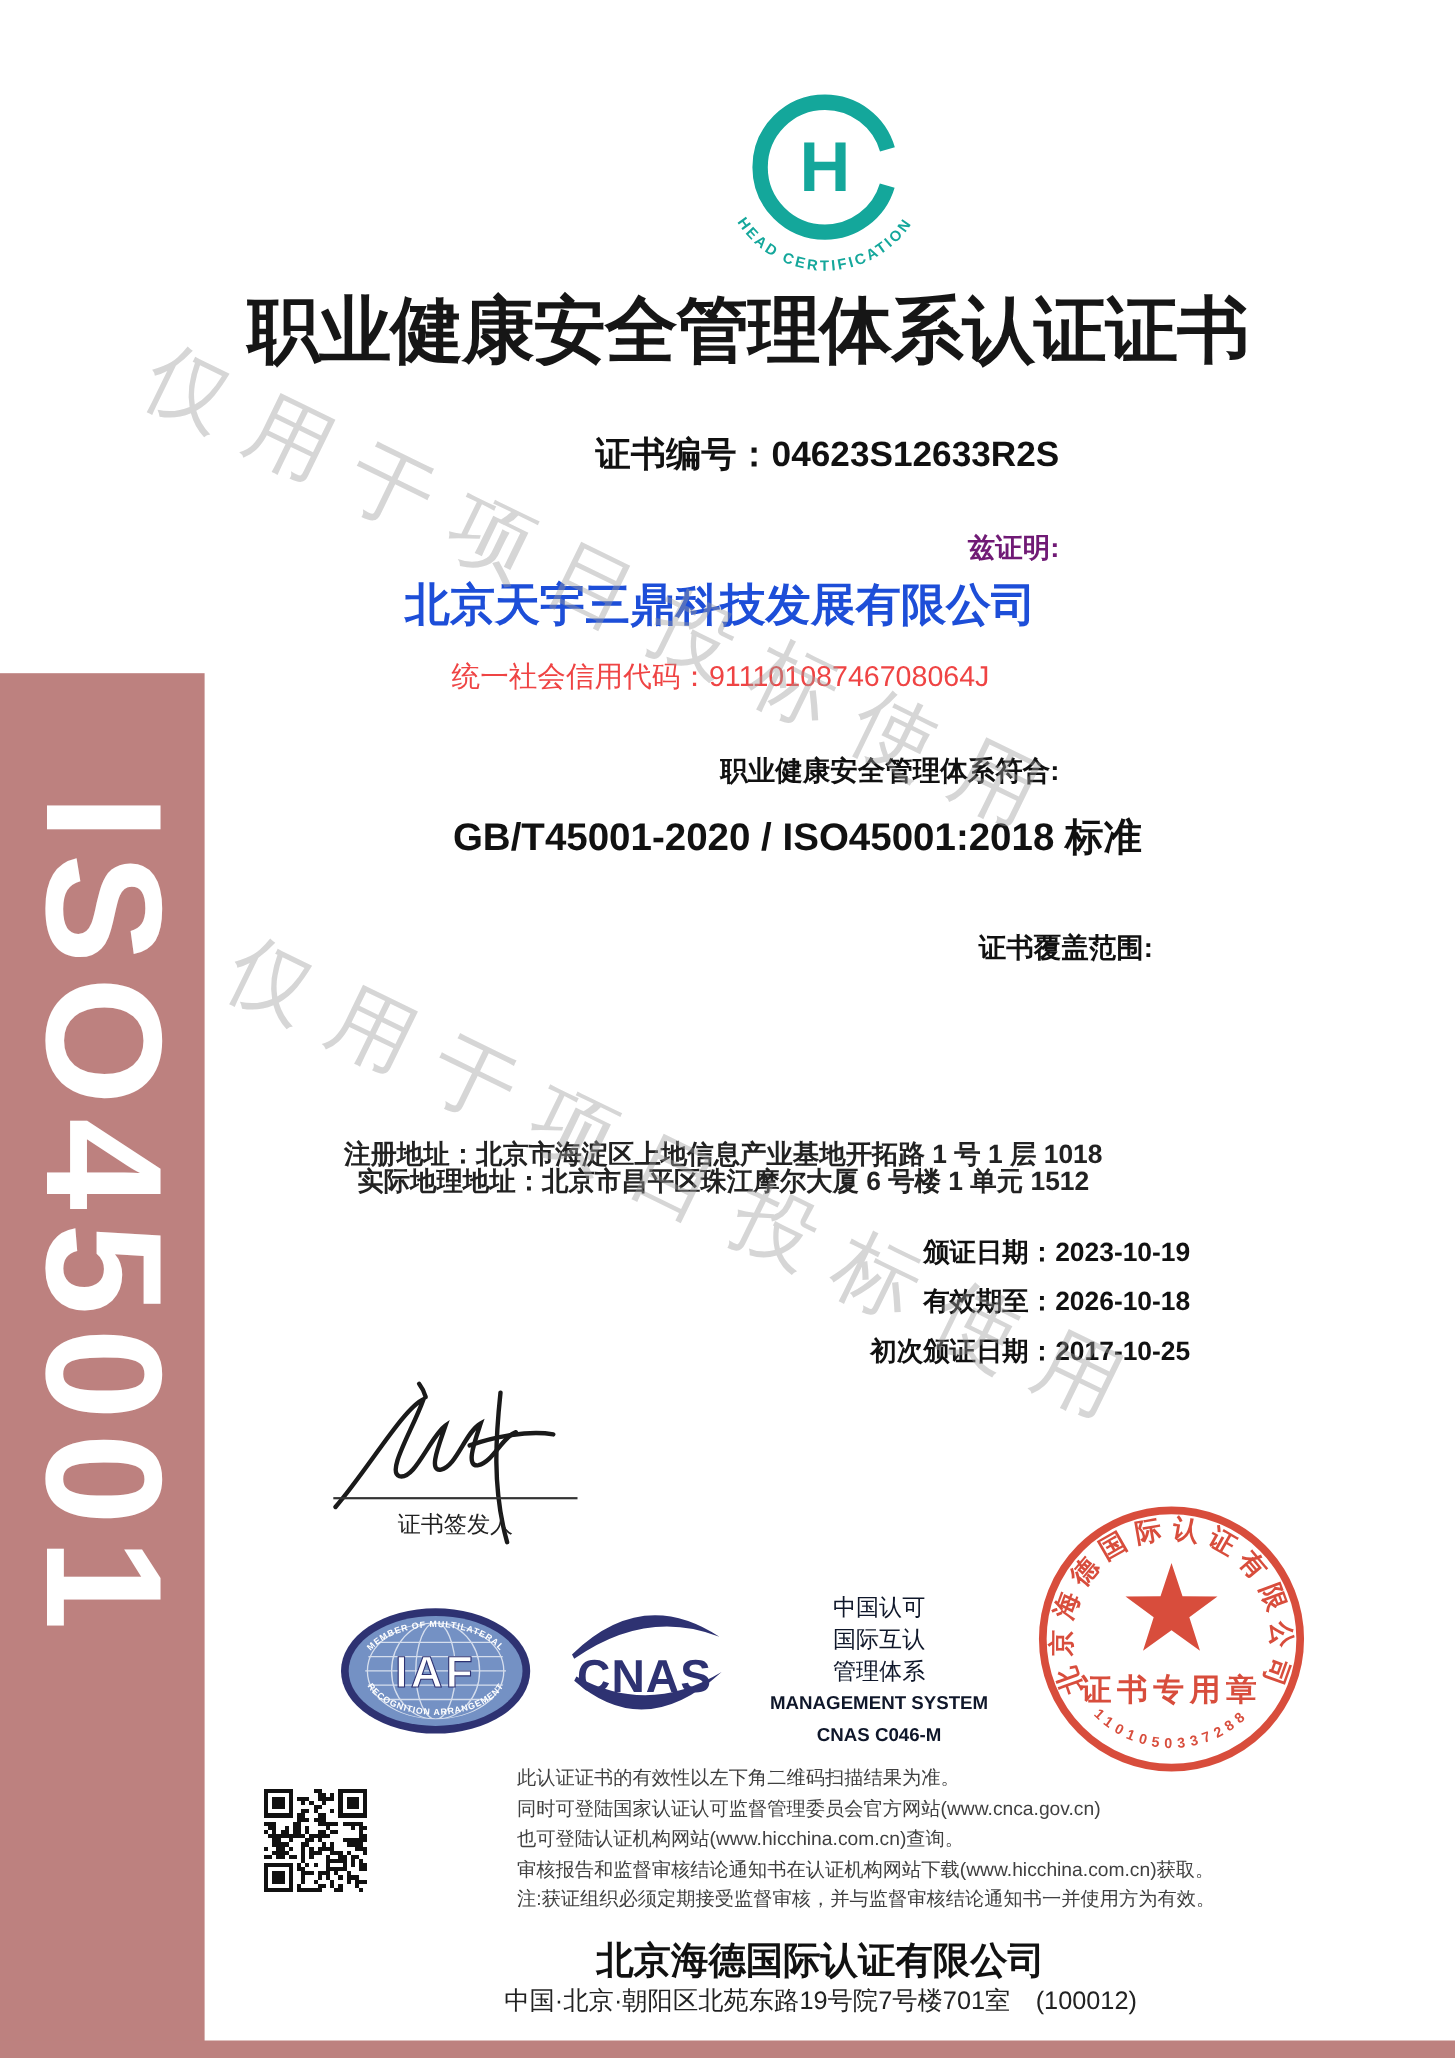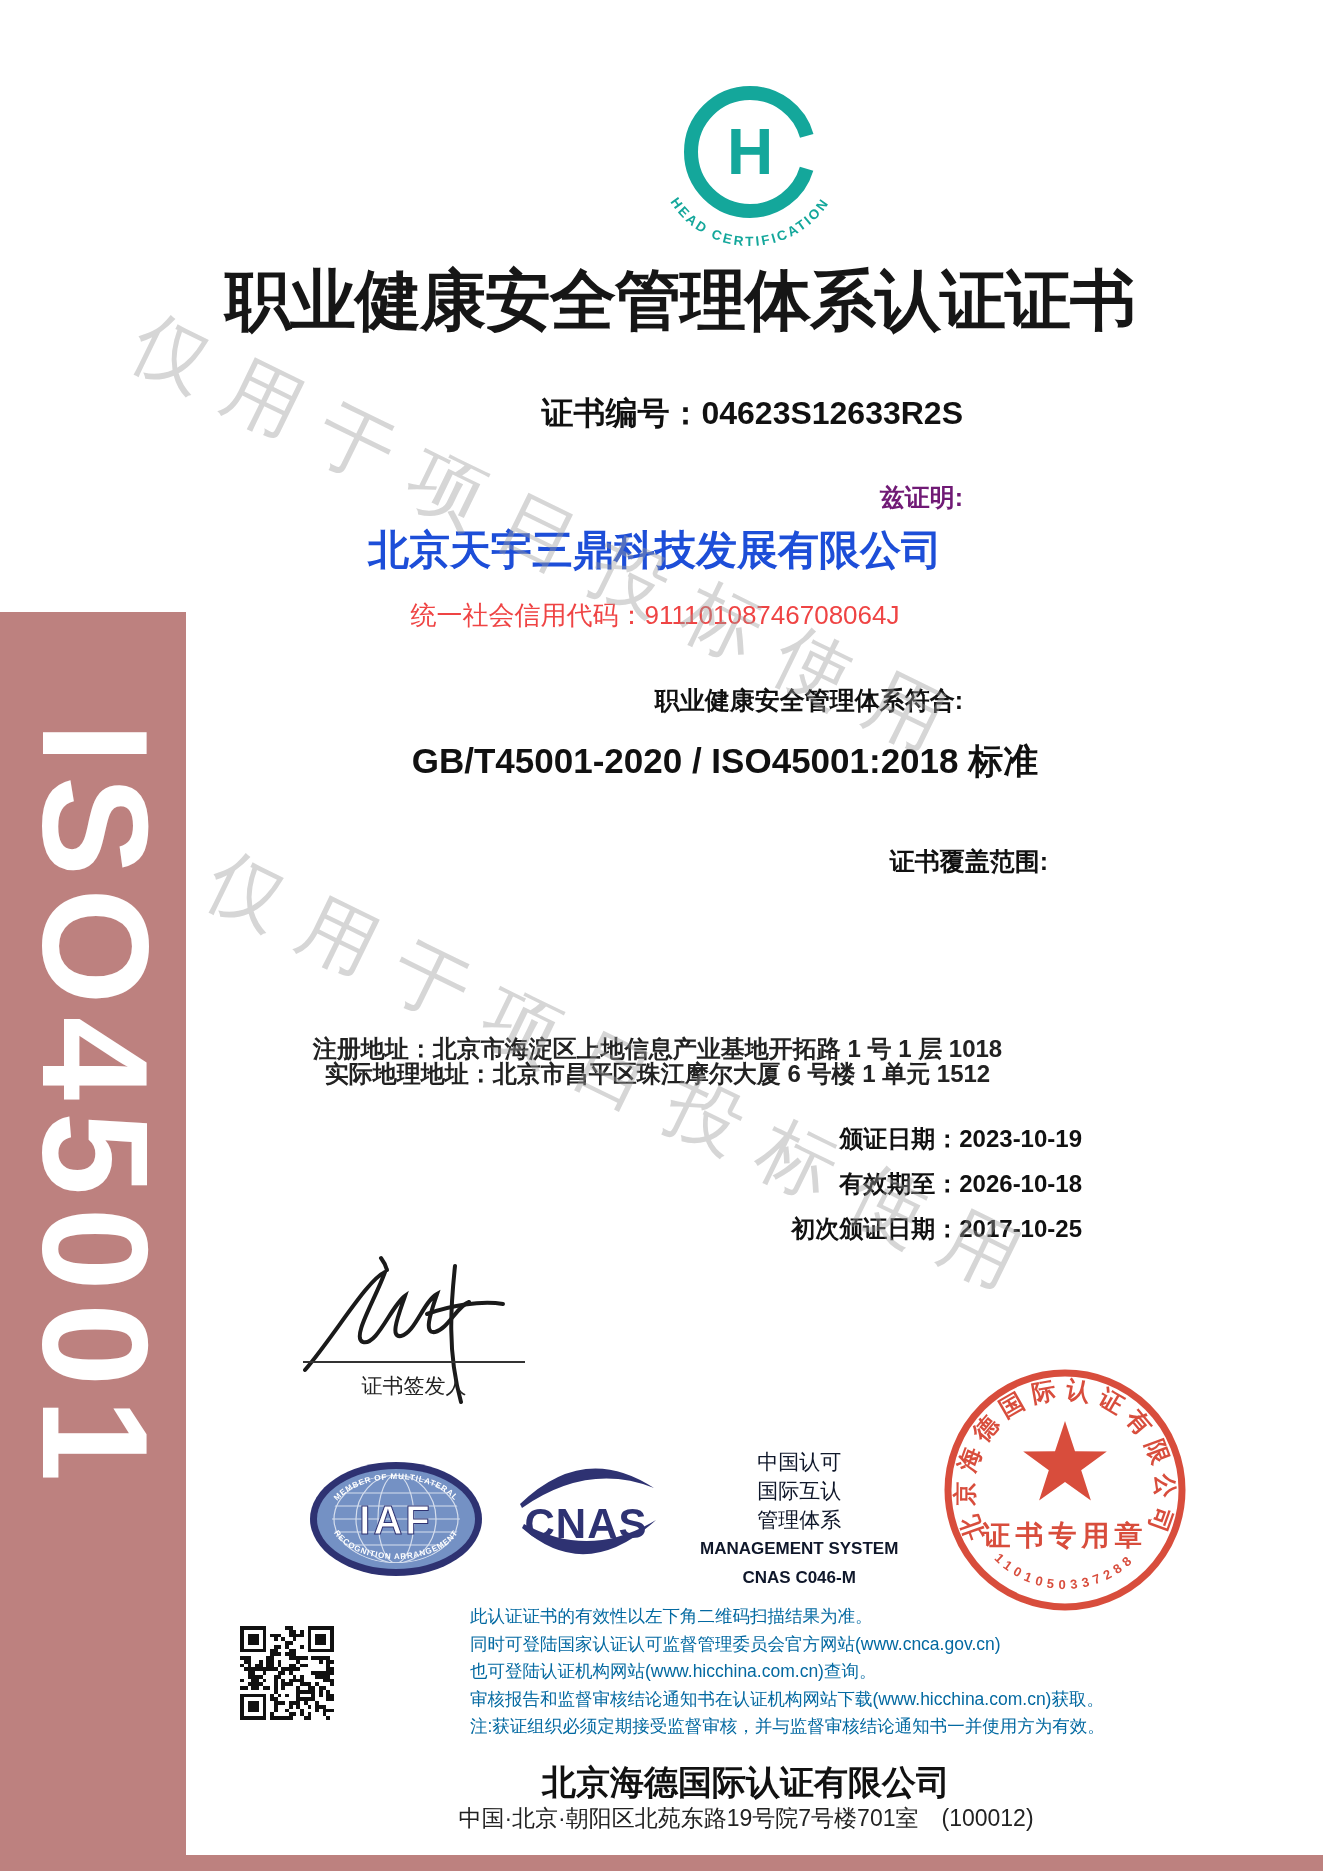--- a/index.html
+++ b/index.html
@@ -31,21 +31,21 @@
   
   .sig-line { left:303px; top:1361px; width:222px; height:2px; background:#333; }
   .sig-label { left:303px; top:1372px; width:222px; text-align:center; font-size:21px; color:#222; font-weight:500; }
 
   
   .acc-text { left:700px; top:1447px; line-height:29px; color:#0f172a;text-align:center; }
   .acc-text .cn { font-size:21px; font-weight:500; }
   .acc-text .en { font-size:17px; font-weight:800; }
 
   
-  .fine { left:470px; top:1603px; font-size:17.5px; line-height:27.5px; color:#0369a1; }
+  .fine { left:470px; top:1603px; font-size:17.5px; line-height:27.5px; color:#404040; }
 
   
   .footer-company { left:186px; top:1760px; width:1120px; text-align:center; font-size:34px; font-weight:800; color:#111; }
   .footer-address { left:186px; top:1803px; width:1120px; text-align:center; font-size:23px; font-weight:500; color:#222; }
 
   
   .watermark { position:absolute; font-size:76px; letter-spacing:26px; color:#9e9e9e; opacity:.42; font-weight:400;
                transform-origin:0 0; transform:rotate(26deg); z-index:5; pointer-events:none; white-space:nowrap; }
   .wm1 { left:160px; top:292px; }
   .wm2 { left:235px; top:830px; }

